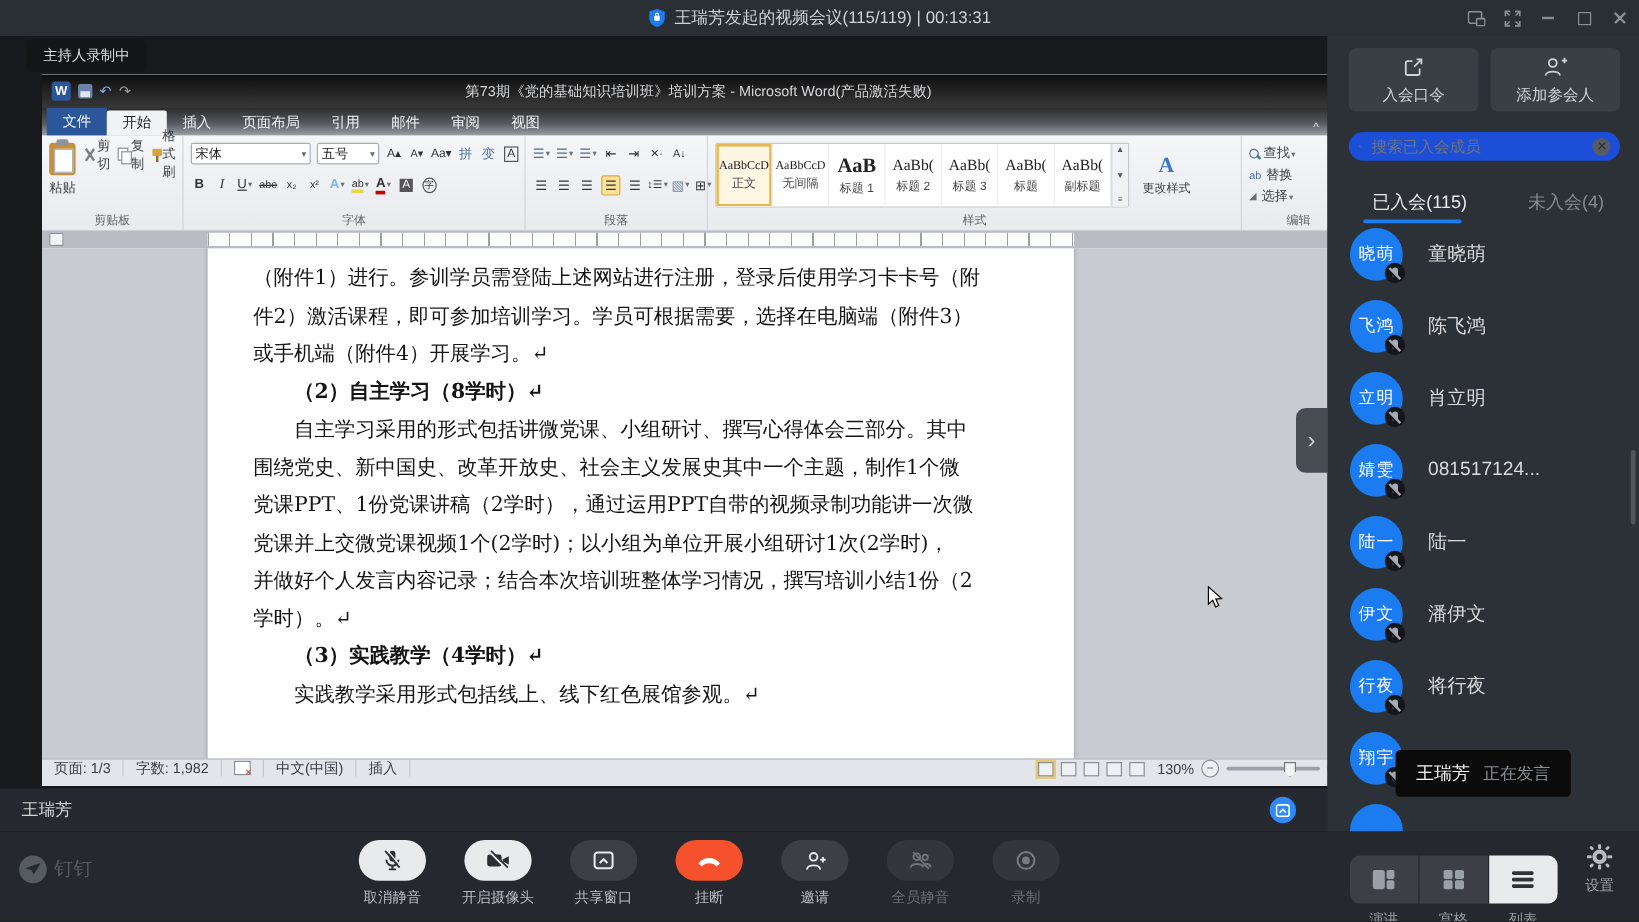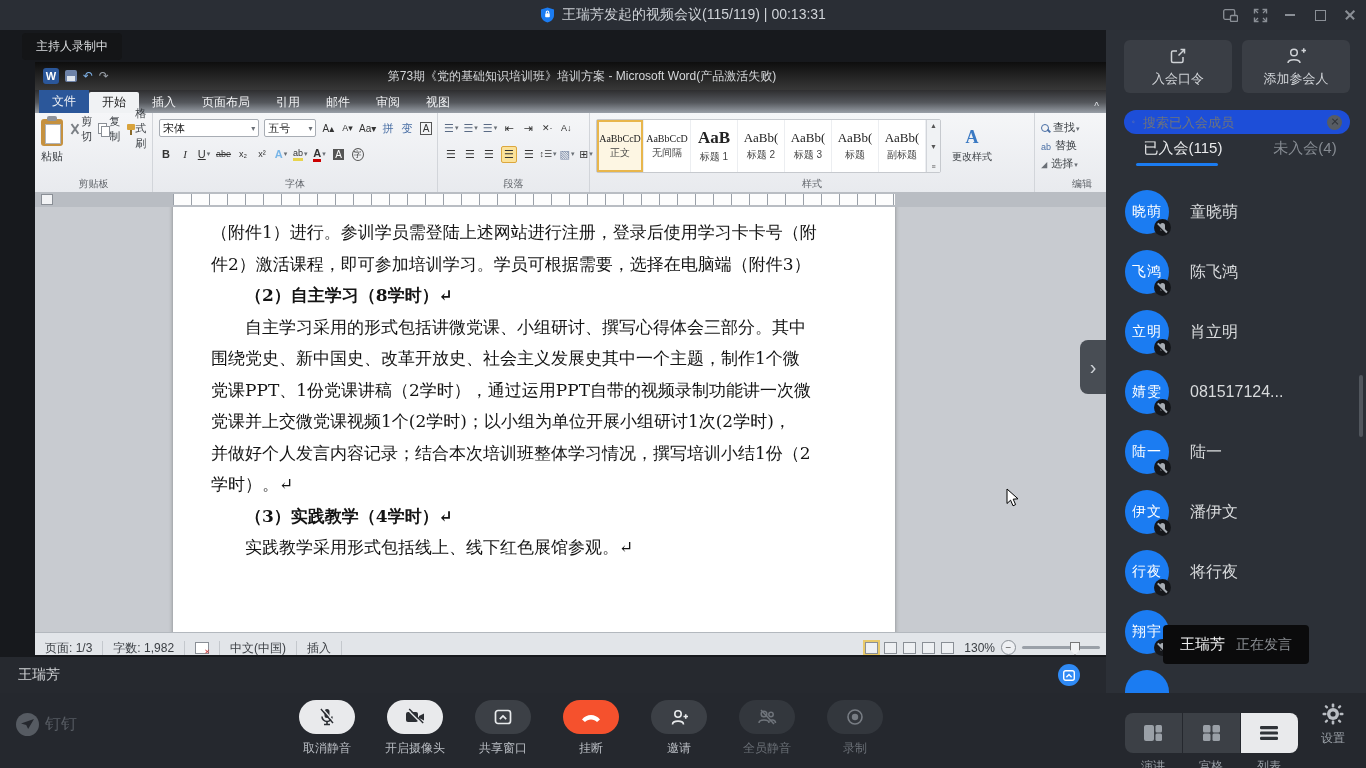--- a/index.html
+++ b/index.html
@@ -109,21 +109,21 @@
   
   .vscroll{position:absolute;right:0;top:130px;bottom:22px;width:16px;background:#e3e6e9;border-left:1px solid #c2c6cb;}
   .vs-tog{position:absolute;left:2px;top:2px;width:11px;height:11px;background:#f5f6f8;border:1px solid #9aa0a8;}
   .vs-up{position:absolute;left:4px;top:18px;width:0;height:0;border-left:4px solid transparent;border-right:4px solid transparent;border-bottom:6px solid #6a6f76;}
   .vs-thumb{position:absolute;left:2px;top:150px;width:11px;height:115px;background:#f7f8fa;border:1px solid #aab0b6;border-radius:2px;}
   .vs-dn{position:absolute;left:4px;bottom:40px;width:0;height:0;border-left:4px solid transparent;border-right:4px solid transparent;border-top:6px solid #6a6f76;}
   .vs-pgu{position:absolute;left:4px;bottom:28px;color:#555;font-size:8px;}
   .vs-cir{position:absolute;left:4px;bottom:16px;width:7px;height:7px;border:1px solid #777;border-radius:50%;}
   .vs-pgd{position:absolute;left:4px;bottom:4px;color:#555;font-size:8px;}
   
-  .wstatus{position:absolute;left:0;bottom:0;right:0;height:22px;background:#e2e5e9;border-top:1px solid #b3b8be;display:flex;align-items:flex-end;font-size:12px;color:#3a3e43;}
+  .wstatus{position:absolute;left:0;bottom:0;right:0;height:22px;background:#e2e5e9;border-top:1px solid #b3b8be;display:flex;align-items:flex-start;font-size:12px;color:#3a3e43;}
   .sfield{padding:0 10px;border-right:1px solid #c4c8cd;height:14px;display:flex;align-items:center;gap:4px;}
   .spell{width:12px;height:10px;background:#fff;border:1px solid #8a8f96;position:relative;}
   .spell::after{content:"✕";position:absolute;right:-2px;bottom:-3px;color:#c33;font-size:7px;}
   .szoom{margin-left:auto;display:flex;align-items:center;gap:6px;padding-right:8px;}
   .vbtn{width:11px;height:10px;border:1px solid #8a8f96;background:#eef0f3;}
   .vbtn.on{box-shadow:0 0 0 2px #e8c96a;}
   .zslider{width:78px;height:3px;background:#9aa0a8;position:relative;border-radius:2px;}
   .zthumb{position:absolute;left:48px;top:-4px;width:8px;height:11px;background:#f2f3f5;border:1px solid #777;clip-path:polygon(0 0,100% 0,100% 60%,50% 100%,0 60%);}
   .zpm{width:13px;height:13px;border-radius:50%;border:1px solid #8a8f96;display:flex;align-items:center;justify-content:center;font-size:10px;color:#555;background:#eef0f3;}
   
@@ -136,21 +136,21 @@
   
   .sidebar{position:absolute;left:1106px;top:30px;width:260px;height:663px;background:#2c3037;overflow:hidden;}
   .sb-actions{position:absolute;left:18px;top:10px;right:16px;display:flex;gap:10px;}
   .sb-btn{flex:1;height:53px;background:#3a3e45;border-radius:6px;display:flex;flex-direction:column;align-items:center;justify-content:center;gap:4px;color:#cfd2d6;font-size:13px;}
   .sb-search{position:absolute;left:18px;top:80px;right:16px;height:24px;background:#1d4ed8;border-radius:12px;display:flex;align-items:center;padding:0 8px;gap:6px;}
   .sb-search input{flex:1;background:transparent;border:none;outline:none;color:#c7cace;font-size:13px;}
   .sb-search input::placeholder{color:#6f747b;}
   .clearx{width:15px;height:15px;border-radius:50%;background:#575c63;position:relative;flex:none;}
   .clearx::before,.clearx::after{content:"";position:absolute;left:3.5px;top:6.8px;width:8px;height:1.4px;background:#2c3037;}
   .clearx::before{transform:rotate(45deg)}.clearx::after{transform:rotate(-45deg)}
-  .sb-tabs{position:absolute;left:0;top:100px;right:0;height:36px;display:flex;padding-left:16px;}
+  .sb-tabs{position:absolute;left:0;top:120px;right:0;height:36px;display:flex;padding-left:16px;}
   .sb-tab{flex:1;display:flex;align-items:center;justify-content:center;font-size:15px;color:#868b92;position:relative;}
   .sb-tab.on{color:#e9eaec;}
   .sb-tab.on::after{content:"";position:absolute;left:14px;right:26px;bottom:0;height:3px;background:#1b7cf2;border-radius:2px;}
   .plist{position:absolute;left:0;top:152px;right:0;bottom:0;overflow:hidden;}
   .prow{height:60px;display:flex;align-items:center;padding-left:19px;gap:21px;}
   .avatar{width:44px;height:44px;border-radius:50%;background:#1b7cf2;color:#fff;font-size:14px;display:flex;align-items:center;justify-content:center;position:relative;flex:none;letter-spacing:1px;}
   .mbadge{position:absolute;right:-2px;bottom:-2px;width:17px;height:17px;border-radius:50%;background:#15171b;}
   .mbadge::before{content:"";position:absolute;left:6px;top:4px;width:5px;height:8px;background:#a7adb4;border-radius:2.5px;}
   .mbadge::after{content:"";position:absolute;left:2px;top:7.5px;width:13px;height:1.6px;background:#a7adb4;transform:rotate(45deg);box-shadow:0 1.5px 0 #15171b;}
   .pname{color:#d8dadc;font-size:16px;}
@@ -389,20 +389,21 @@
     <div class="ruler">
       <span class="ruler-corner"></span>
       <span class="ruler-page"></span>
     </div>
 
     <div class="doc">
       <div class="page">
         <div class="dtext">
           <div class="dline">（附件1）进行。参训学员需登陆上述网站进行注册，登录后使用学习卡卡号（附</div>
           <div class="dline">件2）激活课程，即可参加培训学习。学员可根据需要，选择在电脑端（附件3）</div>
+          <div class="dline">或手机端（附件4）开展学习。↵</div>
           <div class="dline ind hd">（2）自主学习（8学时）↵</div>
           <div class="dline ind">自主学习采用的形式包括讲微党课、小组研讨、撰写心得体会三部分。其中</div>
           <div class="dline">围绕党史、新中国史、改革开放史、社会主义发展史其中一个主题，制作1个微</div>
           <div class="dline">党课PPT、1份党课讲稿（2学时），通过运用PPT自带的视频录制功能讲一次微</div>
           <div class="dline">党课并上交微党课视频1个(2学时)；以小组为单位开展小组研讨1次(2学时)，</div>
           <div class="dline">并做好个人发言内容记录；结合本次培训班整体学习情况，撰写培训小结1份（2</div>
           <div class="dline">学时）。↵</div>
           <div class="dline ind hd">（3）实践教学（4学时）↵</div>
           <div class="dline ind">实践教学采用形式包括线上、线下红色展馆参观。↵</div>
         </div>

